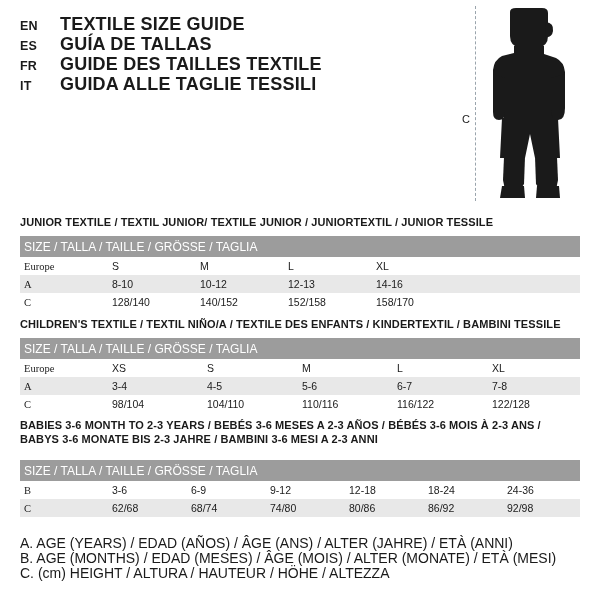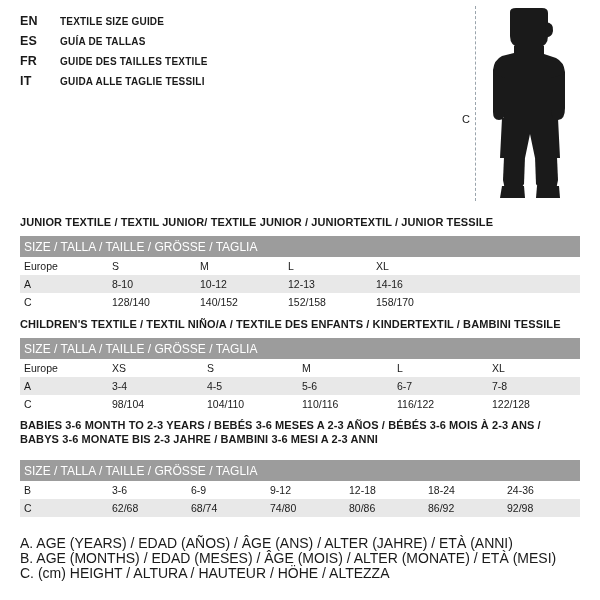--- a/index.html
+++ b/index.html
@@ -34,21 +34,21 @@
     height: 20px;
   }
   .hdr-lang {
     width: 40px;
     font-size: 12.5px;
     font-weight: bold;
     letter-spacing: 0.2px;
     color: #1a1a1a;
   }
   .hdr-title {
-    font-size: 10px;
+    font-size: 18px;
     font-weight: bold;
     letter-spacing: 0.2px;
     color: #1a1a1a;
   }
 
   
   .figure {
     position: absolute;
     left: 450px;
     top: 6px;
@@ -113,20 +113,21 @@
     height: 15px;
   }
   table.size-table tr.alt td {
     background: #e8e8e8;
   }
   table.size-table tr.plain td {
     background: #ffffff;
   }
   table.size-table td.lbl {
     padding-left: 4px;
+    font-family: Liberation Serif, serif;
   }
 
   
   .legend {
     position: absolute;
     left: 20px;
     font-size: 14px;
     line-height: 15px;
     color: #1a1a1a;
   }

